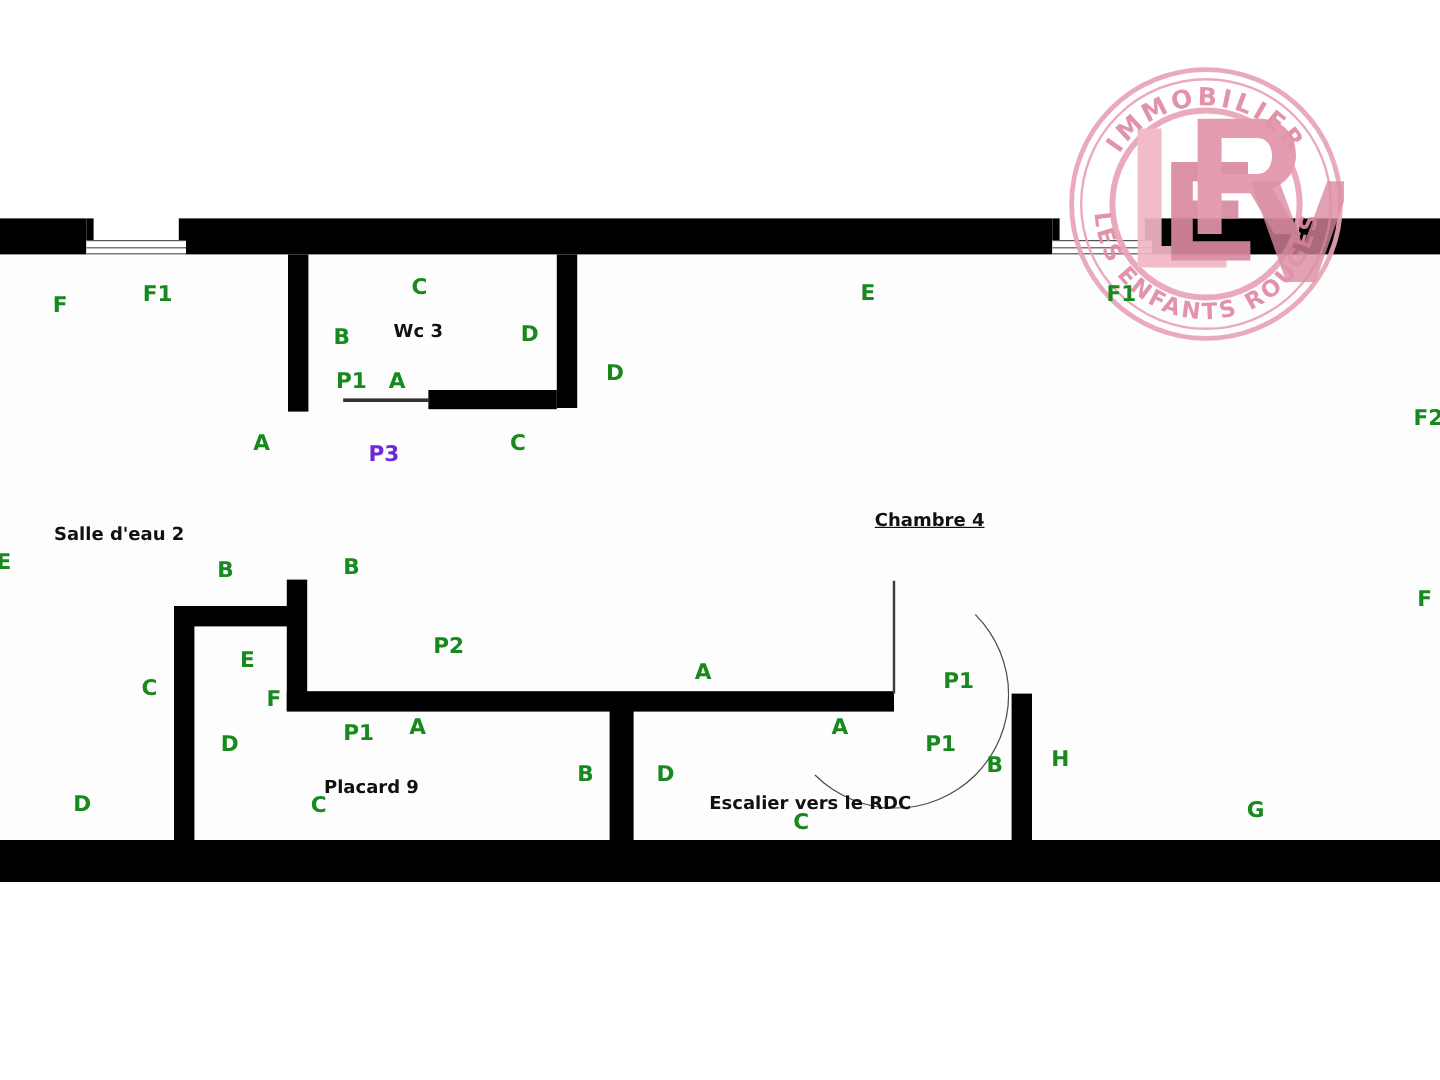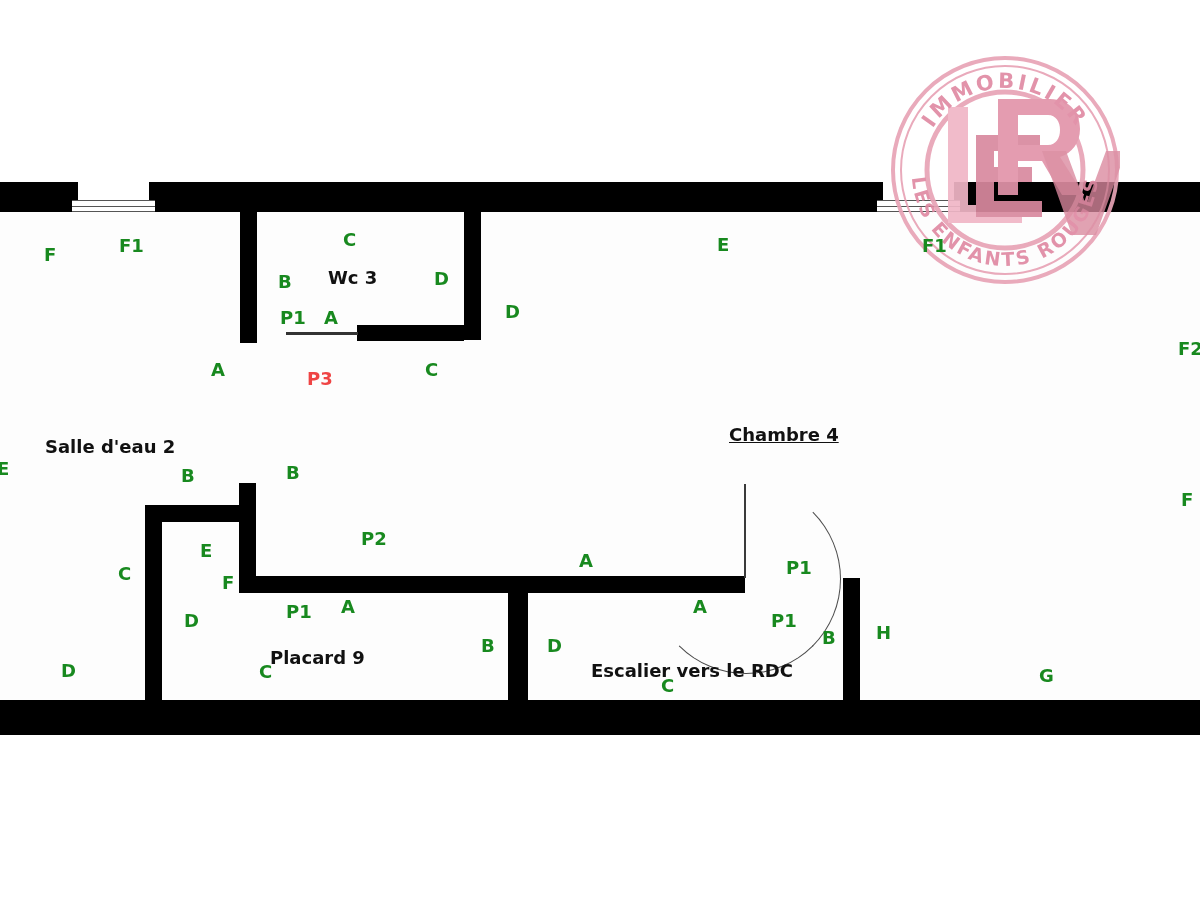--- a/index.html
+++ b/index.html
@@ -63,21 +63,21 @@
     position: absolute;
     border: 1px solid #4a4a4a;
     border-radius: 50%;
     background: transparent;
   }
   
   .room-label {
     position: absolute;
     color: #111111;
     font-weight: bold;
-    font-size: 18px;
+    font-size: 15px;
     white-space: nowrap;
     font-family: "DejaVu Sans", "Liberation Sans", sans-serif;
   }
   .dim-label {
     position: absolute;
     color: #18891f;
     font-weight: bold;
     font-size: 18px;
     white-space: nowrap;
     font-family: "DejaVu Sans", "Liberation Sans", sans-serif;
@@ -178,21 +178,21 @@
   <div id="dim-labels">
       <div class="dim-label" style="left: 44px; top: 244px; color: rgb(24, 137, 31);">F</div>
       <div class="dim-label" style="left: 119px; top: 235px; color: rgb(24, 137, 31);">F1</div>
       <div class="dim-label" style="left: 343px; top: 229px; color: rgb(24, 137, 31);">C</div>
       <div class="dim-label" style="left: 278px; top: 271px; color: rgb(24, 137, 31);">B</div>
       <div class="dim-label" style="left: 434px; top: 268px; color: rgb(24, 137, 31);">D</div>
       <div class="dim-label" style="left: 505px; top: 301px; color: rgb(24, 137, 31);">D</div>
       <div class="dim-label" style="left: 280px; top: 307px; color: rgb(24, 137, 31);">P1</div>
       <div class="dim-label" style="left: 324px; top: 307px; color: rgb(24, 137, 31);">A</div>
       <div class="dim-label" style="left: 211px; top: 359px; color: rgb(24, 137, 31);">A</div>
-      <div class="dim-label" style="left: 307px; top: 368px; color: #ef4444;">P3</div>
+      <div class="dim-label" style="left: 307px; top: 368px; color: #6d28d9;">P3</div>
       <div class="dim-label" style="left: 425px; top: 359px; color: rgb(24, 137, 31);">C</div>
       <div class="dim-label" style="left: 717px; top: 234px; color: rgb(24, 137, 31);">E</div>
       <div class="dim-label" style="left: 922px; top: 235px; color: rgb(24, 137, 31);">F1</div>
       <div class="dim-label" style="left: 1178px; top: 338px; color: rgb(24, 137, 31);">F2</div>
       <div class="dim-label" style="left: -3px; top: 458px; color: rgb(24, 137, 31);">E</div>
       <div class="dim-label" style="left: 181px; top: 465px; color: rgb(24, 137, 31);">B</div>
       <div class="dim-label" style="left: 286px; top: 462px; color: rgb(24, 137, 31);">B</div>
       <div class="dim-label" style="left: 200px; top: 540px; color: rgb(24, 137, 31);">E</div>
       <div class="dim-label" style="left: 222px; top: 572px; color: rgb(24, 137, 31);">F</div>
       <div class="dim-label" style="left: 118px; top: 563px; color: rgb(24, 137, 31);">C</div>

